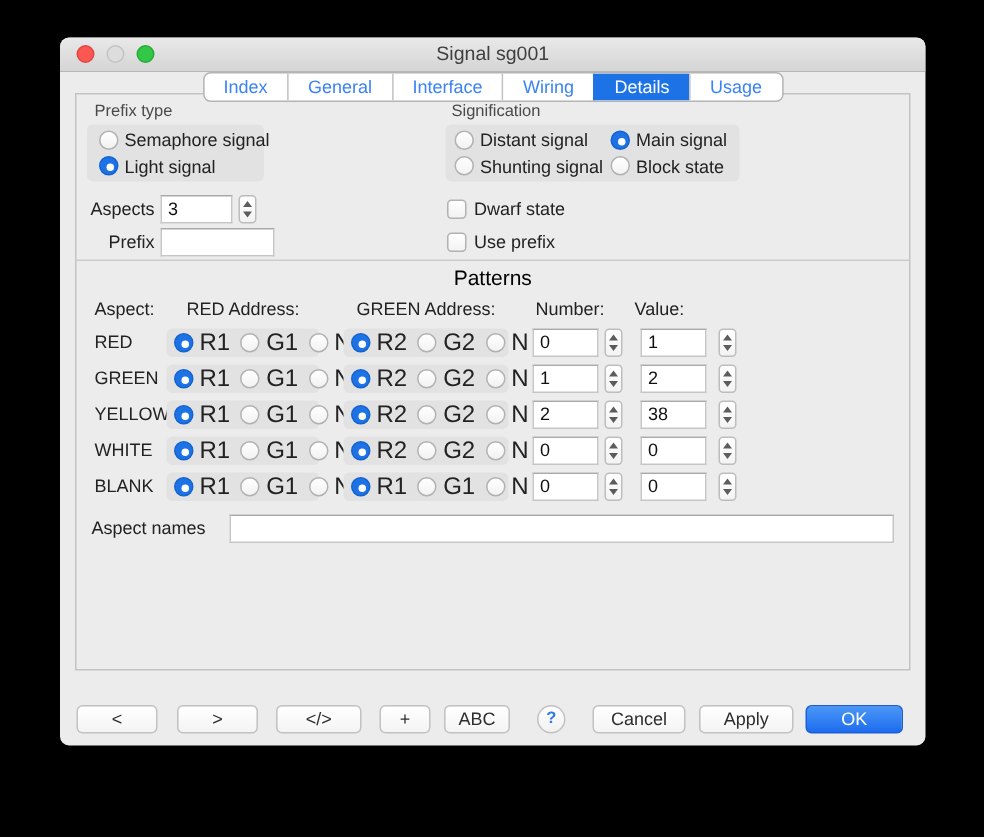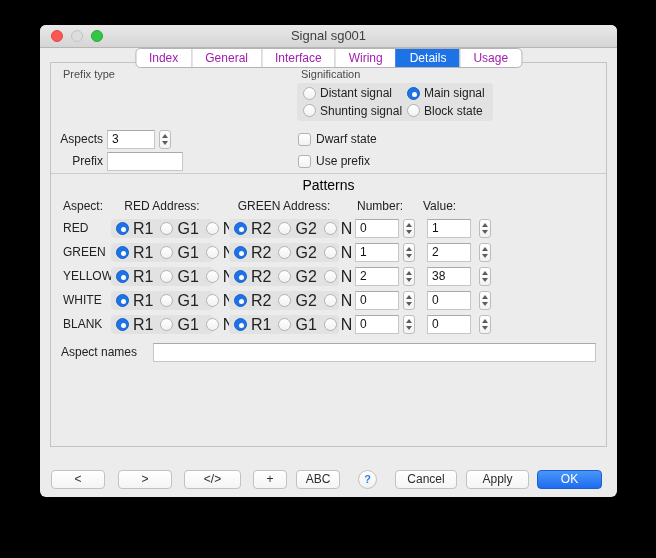--- a/index.html
+++ b/index.html
@@ -28,21 +28,21 @@
     position:absolute;left:0;right:0;top:0;height:22px;line-height:22px;
     text-align:center;font-size:13px;color:#3f3f3f;font-weight:500;
   }
   
   .tabbar{
     position:absolute;top:23px;left:50%;transform:translateX(-50%);
     display:flex;height:20px;background:#fff;border:1px solid #b4b4b4;
     border-radius:5px;overflow:hidden;z-index:3;box-sizing:border-box;
   }
   .tab{
-    padding:0 13px;line-height:18px;font-size:12px;color:#a21caf;cursor:default;
+    padding:0 13px;line-height:18px;font-size:12px;color:#3b82f6;cursor:default;
     border-left:1px solid #c2c2c2;white-space:nowrap;
   }
   .tab:first-child{border-left:none;}
   .tab.sel{background:#1d73e6;color:#fff;border-left-color:#1d73e6;}
   .tab.sel + .tab{border-left-color:#c2c2c2;}
   
   .groupbox{
     position:absolute;left:10px;top:37px;width:555px;height:383px;
     border:1px solid #c3c3c3;background:#ececec;z-index:1;
   }
@@ -124,20 +124,30 @@
       <div class="tab">General</div>
       <div class="tab">Interface</div>
       <div class="tab">Wiring</div>
       <div class="tab sel">Details</div>
       <div class="tab">Usage</div>
     </div>
 
   <div class="groupbox">
 
     <div class="caption" style="left:12px;top:5px">Prefix type</div>
+    <div class="rect radio-col" style="left:7px;top:20px;width:118px;height:38px" id="signal-type-body">
+        <span class="radio-item">
+          <span class="radio"></span>
+          <span class="rlabel">Semaphore signal</span>
+        </span>
+        <span class="radio-item">
+          <span class="radio on"></span>
+          <span class="rlabel">Light signal</span>
+        </span>
+      </div>
 
     <div class="caption" style="left:250px;top:5px">Signification</div>
     <div class="rect radio-grid" style="left:246px;top:20px;width:196px;height:38px" id="signification-body">
         <span class="radio-item">
           <span class="radio"></span>
           <span class="rlabel">Distant signal</span>
         </span>
         <span class="radio-item">
           <span class="radio on"></span>
           <span class="rlabel">Main signal</span>

